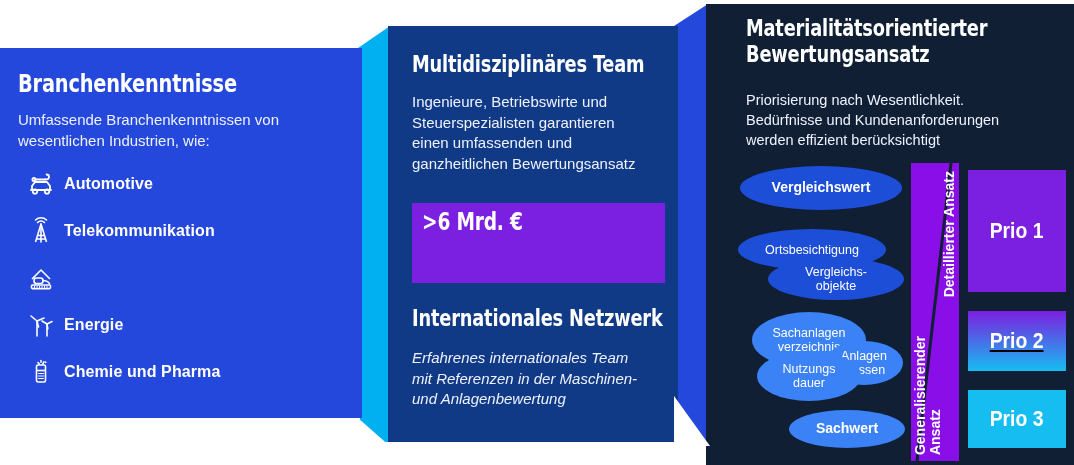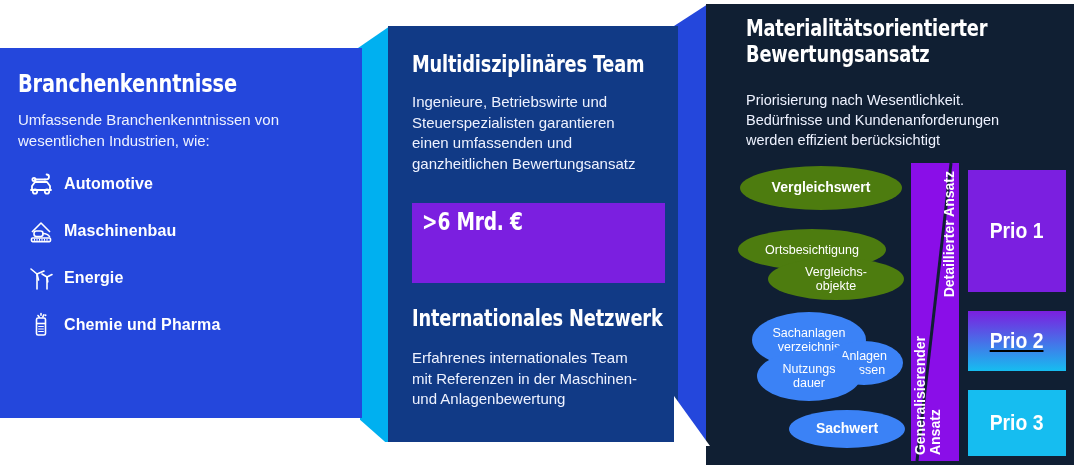--- a/index.html
+++ b/index.html
@@ -48,30 +48,30 @@
   .ind-lab{color:#ffffff;font-size:16px;font-weight:700;letter-spacing:.1px;}
 
   #p2-title{position:absolute;left:412px;top:52px;font-size:23px;}
   #p2-sub{position:absolute;left:412px;top:92px;width:250px;font-size:15px;}
 
   #kpi{position:absolute;left:412px;top:203px;width:253px;height:80px;background:#7b1fe0;}
   #kpi-val{position:absolute;left:10px;top:6px;font-size:24px;}
   #kpi-txt{position:absolute;left:10px;top:40px;width:240px;font-size:14.5px;}
 
   #p2-title2{position:absolute;left:412px;top:306px;font-size:23px;}
-  #p2-sub2{position:absolute;left:412px;top:348px;width:255px;font-size:15px;}
+  #p2-sub2{position:absolute;left:412px;top:348px;width:255px;font-size:15px;font-style:italic;}
 
   #p3-title{position:absolute;left:746px;top:16px;width:310px;font-size:23px;}
   #p3-sub{position:absolute;left:746px;top:90px;width:320px;font-size:14.5px;}
 
   
   .bub{position:absolute;border-radius:50%;display:flex;align-items:center;
        justify-content:center;text-align:center;color:#fff;line-height:1.12;
        white-space:pre-line;}
-  .bub.purple{background:#4d7c0f;}
+  .bub.purple{background:#1d4ed8;}
   .bub.cyan{background:#3b82f6;}
   .bub.strong{font-weight:700;font-size:14px;}
   .bub.norm{font-size:12.5px;}
 
   
   #band{position:absolute;left:911px;top:163px;width:48px;height:298px;
         background:#8a0ee8;overflow:hidden;}
   #band svg{position:absolute;left:0;top:0;}
   .band-lab{position:absolute;color:#fff;font-weight:700;font-size:14px;
             white-space:pre-line;line-height:1.08;
@@ -79,21 +79,21 @@
   #band-top{right:2px;top:8px;}
   #band-bot{left:2px;bottom:6px;}
 
   
   .prio{position:absolute;left:968px;width:98px;display:flex;
         align-items:center;justify-content:center;}
   .prio span{font-family:"Liberation Sans Narrow","Liberation Sans",sans-serif;
              font-weight:700;color:#fff;font-size:22px;transform:scaleX(.88);}
   #prio1{top:170px;height:122px;background:#7b1fe0;justify-content:center;}
   #prio2{top:311px;height:60px;background:linear-gradient(180deg,#7b1fe0 0%,#16bdf0 100%);text-decoration:underline;}
-  #prio3{top:390px;height:66px;background:#16bdf0;}
+  #prio3{top:390px;height:58px;background:#16bdf0;}
 </style>
 </head>
 <body>
 
 <div id="stage">
 
   <div class="panel-strip" id="p2-strip"></div>
   <div class="panel-body" id="p3-body"></div>
 
   <div class="panel-strip" id="p1-strip"></div>
@@ -120,32 +120,43 @@
           <circle cx="9" cy="20.5" r="2.2"></circle>
             <circle cx="21" cy="20.5" r="2.2"></circle>
           <path d="M9 8.5h10" stroke-linecap="round"></path>
           <path d="M19 8.5c2.6 0 4-1 4-2.6 0-1.3-1-2.4-2.4-2.4" stroke-linecap="round"></path>
           <circle cx="8" cy="8.5" r="1.6"></circle>
         </svg>
       </span>
       <span class="ind-lab">Automotive</span>
     </div>
 
+    <div class="ind-row">
+      <span class="ind-ico">
+        <svg width="30" height="28" viewBox="0 0 30 28" fill="none" stroke="#fff" stroke-width="1.6">
+          <path d="M15 7v18" stroke-linecap="round"></path>
+          <path d="M9.5 25L15 7l5.5 18" stroke-linejoin="round"></path>
+          <path d="M11.6 18.5h6.8M10.6 22h8.8"></path>
+          <path d="M11.5 5.5a5 5 0 0 1 7 0" stroke-linecap="round"></path>
+          <path d="M9.5 3a8 8 0 0 1 11 0" stroke-linecap="round"></path>
+        </svg>
+      </span>
+      <span class="ind-lab">Telekommunikation</span>
+    </div>
 
     <div class="ind-row">
       <span class="ind-ico">
         <svg width="30" height="26" viewBox="0 0 30 26" fill="none" stroke="#fff" stroke-width="1.6">
           <path d="M6 14L15 5l9 9" stroke-linejoin="round"></path>
           <rect x="8" y="13" width="9" height="5.5" rx="2.4"></rect>
           <path d="M17 15.5c3.5 0 5.5 1.5 6.5 3.2" stroke-linecap="round"></path>
           <rect x="5.5" y="20" width="19" height="3.6" rx="1"></rect>
           <path d="M8.5 20.8v2M11 20.8v2M13.5 20.8v2M16 20.8v2M18.5 20.8v2M21 20.8v2" stroke-width="1"></path>
         </svg>
       </span>
-      <span class="ind-lab">Maschinenbau</span>
     </div>
 
     <div class="ind-row">
       <span class="ind-ico">
         <svg width="30" height="28" viewBox="0 0 30 28" fill="none" stroke="#fff" stroke-width="1.6">
           <path d="M11 10v15" stroke-linecap="round"></path>
           <path d="M11 10L5 5M11 10l7-3M11 10l1.5 6" stroke-linecap="round"></path>
           <path d="M21 13v12" stroke-linecap="round"></path>
           <path d="M21 13l-5-3M21 13l5-2.5M21 13l.8 5" stroke-linecap="round"></path>
         </svg>

